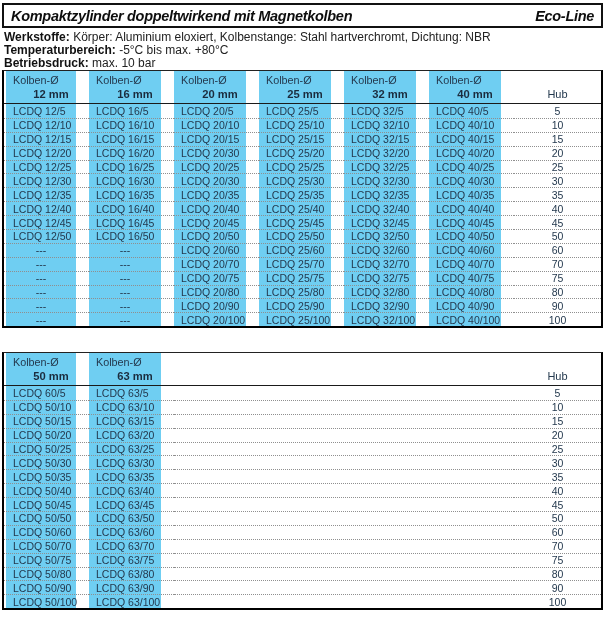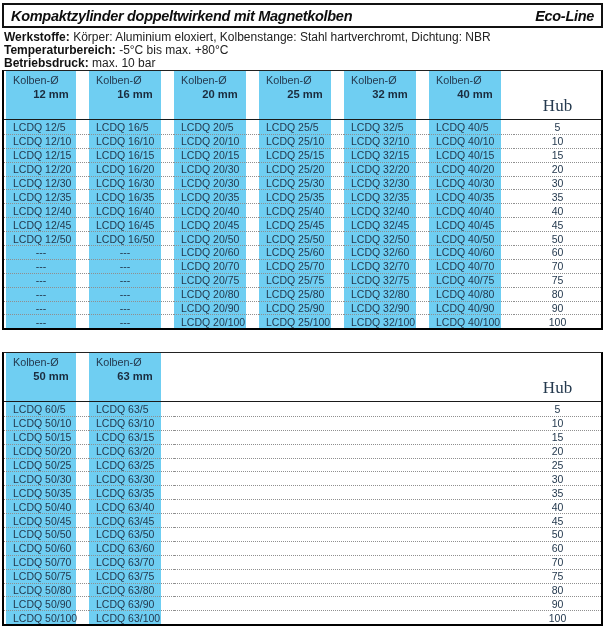--- a/index.html
+++ b/index.html
@@ -25,33 +25,33 @@
   
   table.t{
     position:absolute;left:2px;width:601px;table-layout:fixed;
     border-collapse:separate;border-spacing:0;
     border-top:1px solid #222;border-bottom:2px solid #000;
     border-left:2px solid #000;border-right:2px solid #000;
   }
   #t1{top:70px;}
   #t2{top:352px;}
   th,td{box-sizing:border-box;margin:0;overflow:hidden;white-space:nowrap;}
-  thead tr{height:49px;}
+  thead tr{height:33px;}
   th{border-bottom:1.5px solid #1a1a1a;font-weight:normal;vertical-align:top;text-align:left;}
   .cellbg{
     background:linear-gradient(to right,#6FCEF2 0,#6FCEF2 calc(100% - 13px),#fff calc(100% - 13px));
   }
   .cellbg.first{
     background:linear-gradient(to right,#fff 0,#fff 2px,#6FCEF2 2px,#6FCEF2 calc(100% - 13px),#fff calc(100% - 13px));
   }
   th.cellbg{padding:2px 0 0 7px;}
   th.cellbg.first{padding-left:9px;}
   th .h1{display:block;font-size:10.8px;color:#24394E;line-height:14px;}
   th .h2{display:block;font-size:11.2px;font-weight:bold;color:#1B2C3E;line-height:14px;text-align:center;}
-  th.hub-h{vertical-align:bottom;text-align:center;font-size:17px;color:#24394E;padding-bottom:3px;background:#fff;font-family:Liberation Serif, serif;}
+  th.hub-h{vertical-align:bottom;text-align:center;font-size:11px;color:#24394E;padding-bottom:3px;background:#fff;}
   th.blank{background:#fff;}
   tbody td{
     height:13.9px;font-size:10.5px;color:#24394E;vertical-align:middle;
     padding:0 0 0 7px;
   }
   tbody td.first{padding-left:9px;}
   tbody tr:not(:first-child) td{border-top:1px dotted #8F8F8F;}
   td.dash{text-align:center;padding:0 13px 0 0;}
   td.dash.first{padding-left:2px;}
   td.hub{text-align:center;padding:0;background:#fff;}
@@ -141,20 +141,29 @@
       <tr>
         <td class="cellbg first">LCDQ 12/20</td>
         <td class="cellbg">LCDQ 16/20</td>
         <td class="cellbg">LCDQ 20/30</td>
         <td class="cellbg">LCDQ 25/20</td>
         <td class="cellbg">LCDQ 32/20</td>
         <td class="cellbg">LCDQ 40/20</td>
         <td class="hub">20</td>
       </tr>
       <tr>
+        <td class="cellbg first">LCDQ 12/25</td>
+        <td class="cellbg">LCDQ 16/25</td>
+        <td class="cellbg">LCDQ 20/25</td>
+        <td class="cellbg">LCDQ 25/25</td>
+        <td class="cellbg">LCDQ 32/25</td>
+        <td class="cellbg">LCDQ 40/25</td>
+        <td class="hub">25</td>
+      </tr>
+      <tr>
         <td class="cellbg first">LCDQ 12/30</td>
         <td class="cellbg">LCDQ 16/30</td>
         <td class="cellbg">LCDQ 20/30</td>
         <td class="cellbg">LCDQ 25/30</td>
         <td class="cellbg">LCDQ 32/30</td>
         <td class="cellbg">LCDQ 40/30</td>
         <td class="hub">30</td>
       </tr>
       <tr>
         <td class="cellbg first">LCDQ 12/35</td>

